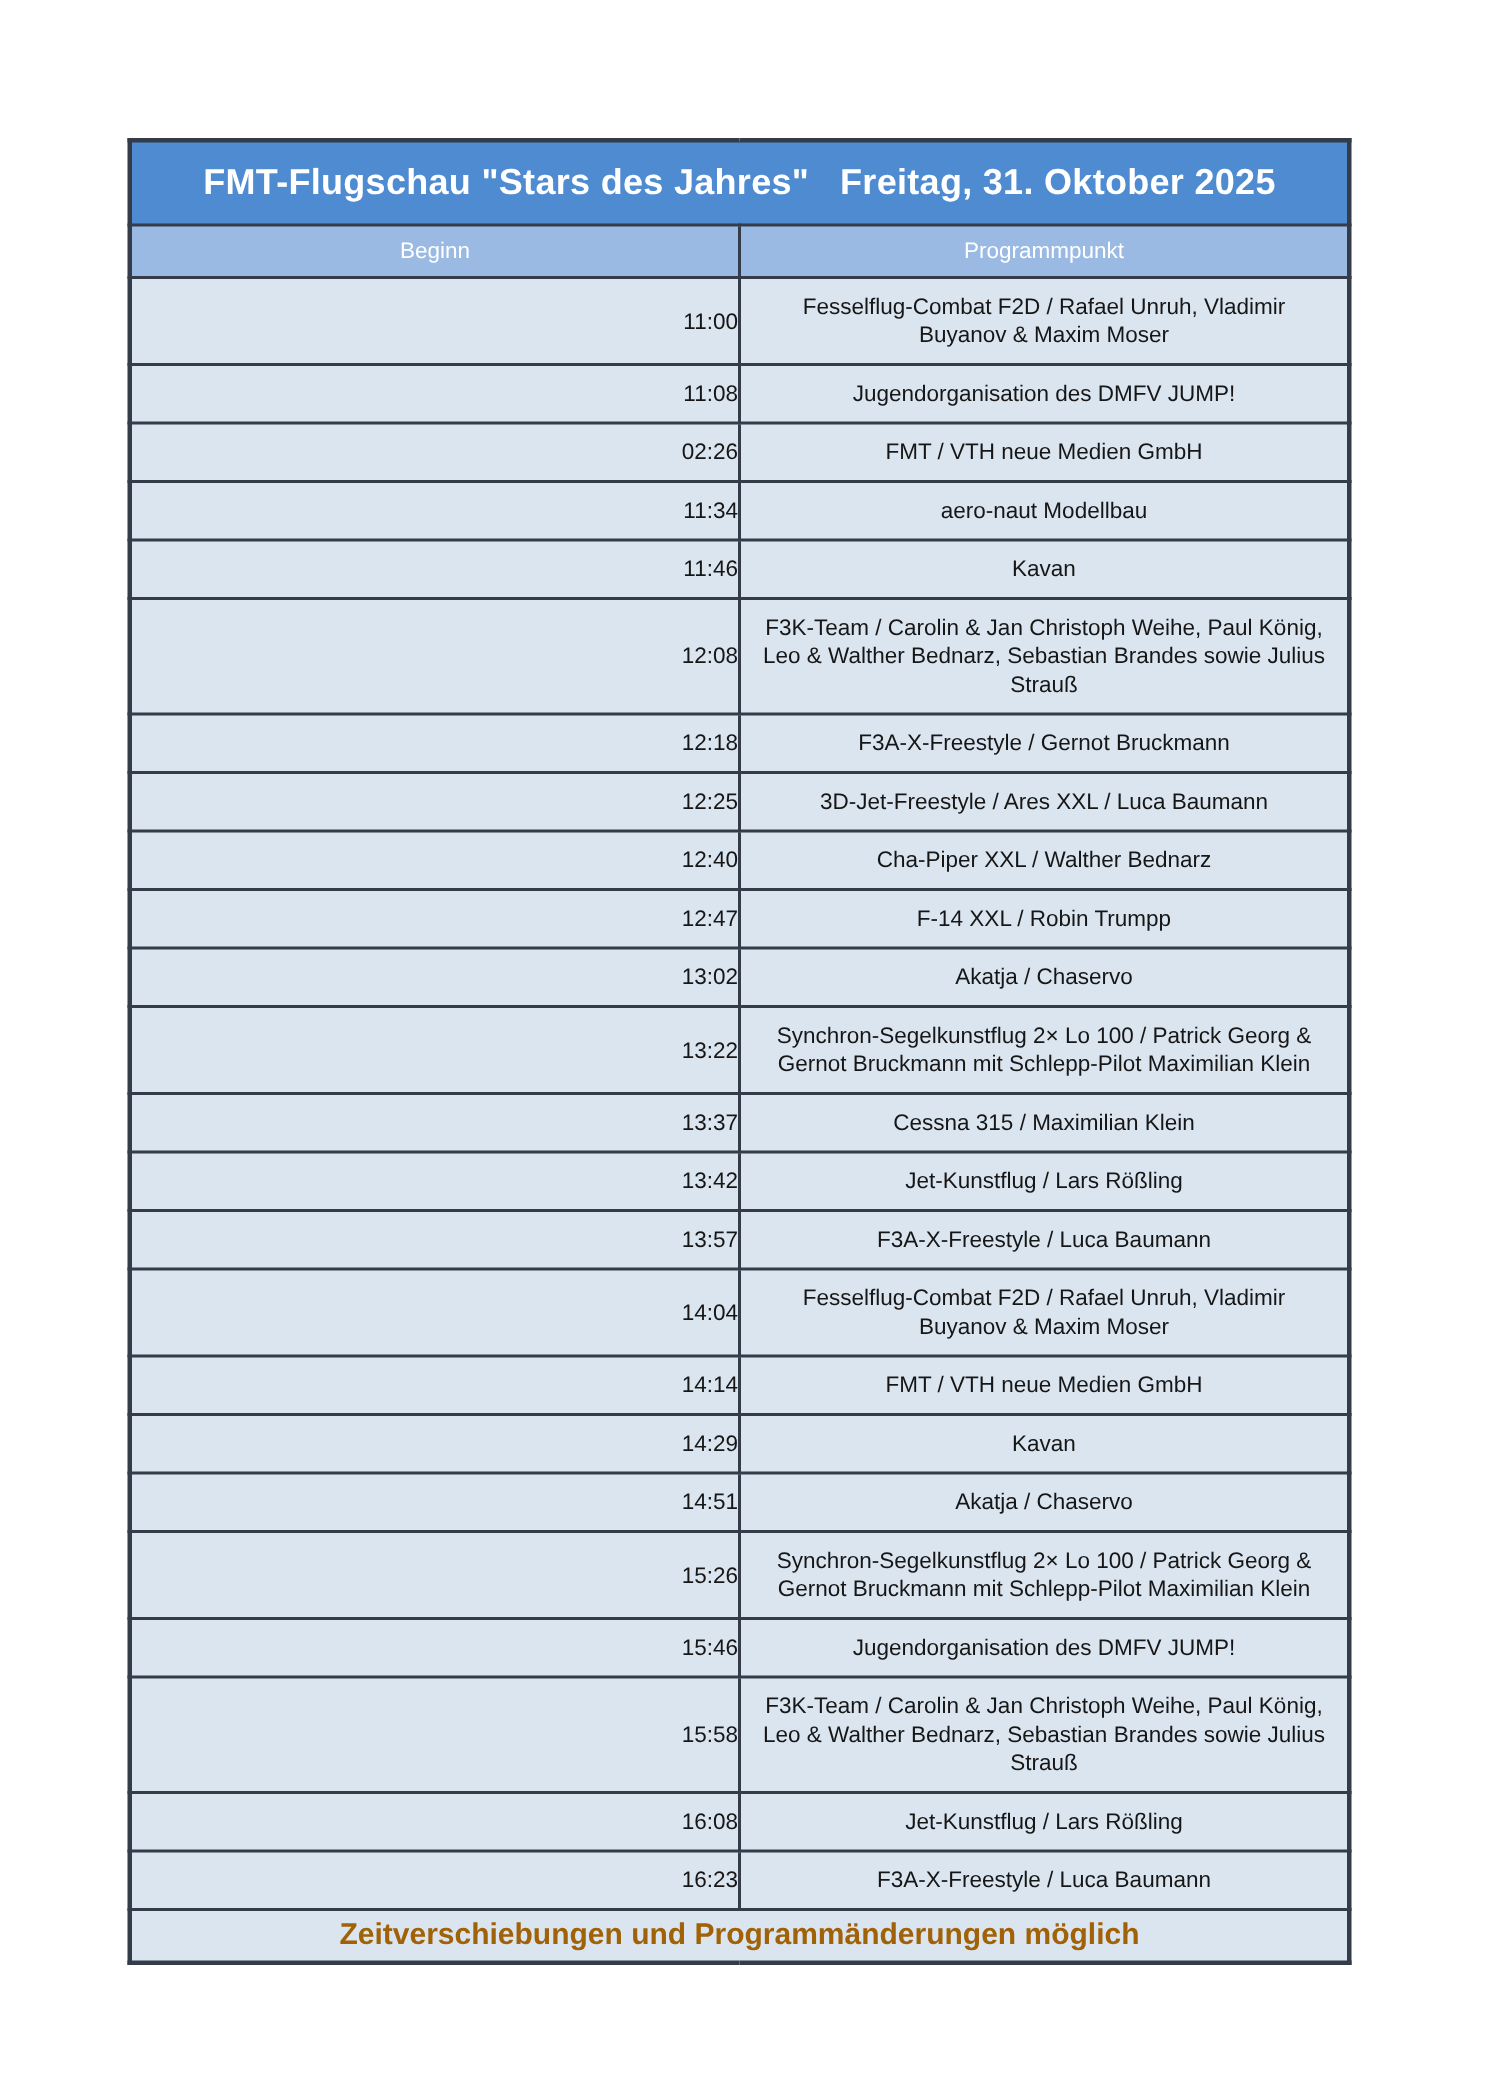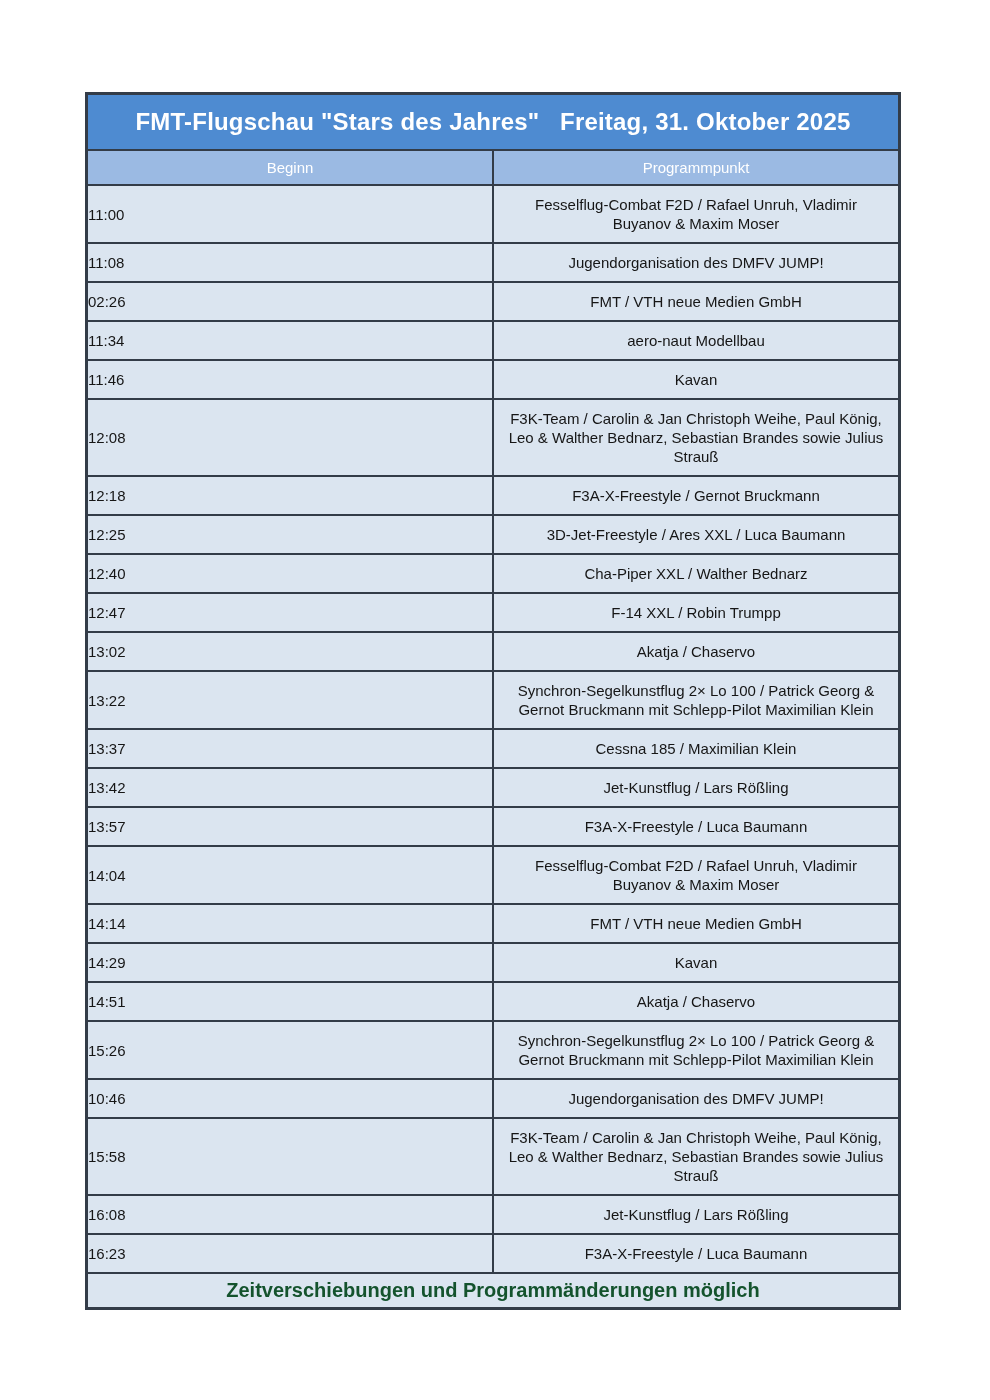--- a/index.html
+++ b/index.html
@@ -45,37 +45,37 @@
     font-weight: normal;
     text-align: center;
     height: 33px;
     padding: 0;
   }
   th.time-col { width: 102px; }
   td.time {
     background: #dbe5f0;
     color: #161616;
     font-size: 15px;
-    text-align: left;
+    text-align: right;
     vertical-align: middle;
     padding: 0;
   }
   td.program {
     background: #dbe5f0;
     color: #161616;
     font-size: 15px;
     text-align: center;
     vertical-align: middle;
     padding: 9px 14px;
     line-height: 19px;
     margin-top: 20px;
   }
   td.footer-cell {
     background: #dbe5f0;
-    color: #14532d;
+    color: #a16207;
     font-size: 20px;
     font-weight: bold;
     text-align: center;
     height: 33px;
     padding: 0;
   }
 </style>
 </head>
 <body>
 
@@ -134,21 +134,21 @@
         <tr>
           <td class="time">13:02</td>
           <td class="program">Akatja / Chaservo</td>
         </tr>
         <tr>
           <td class="time">13:22</td>
           <td class="program">Synchron-Segelkunstflug 2× Lo 100 / Patrick Georg &amp; Gernot Bruckmann mit Schlepp-Pilot Maximilian Klein</td>
         </tr>
         <tr>
           <td class="time">13:37</td>
-          <td class="program">Cessna 185 / Maximilian Klein</td>
+          <td class="program">Cessna 315 / Maximilian Klein</td>
         </tr>
         <tr>
           <td class="time">13:42</td>
           <td class="program">Jet-Kunstflug / Lars Rößling</td>
         </tr>
         <tr>
           <td class="time">13:57</td>
           <td class="program">F3A-X-Freestyle / Luca Baumann</td>
         </tr>
         <tr>
@@ -165,21 +165,21 @@
         </tr>
         <tr>
           <td class="time">14:51</td>
           <td class="program">Akatja / Chaservo</td>
         </tr>
         <tr>
           <td class="time">15:26</td>
           <td class="program">Synchron-Segelkunstflug 2× Lo 100 / Patrick Georg &amp; Gernot Bruckmann mit Schlepp-Pilot Maximilian Klein</td>
         </tr>
         <tr>
-          <td class="time">10:46</td>
+          <td class="time">15:46</td>
           <td class="program">Jugendorganisation des DMFV JUMP!</td>
         </tr>
         <tr>
           <td class="time">15:58</td>
           <td class="program">F3K-Team / Carolin &amp; Jan Christoph Weihe, Paul König, Leo &amp; Walther Bednarz, Sebastian Brandes sowie Julius Strauß</td>
         </tr>
         <tr>
           <td class="time">16:08</td>
           <td class="program">Jet-Kunstflug / Lars Rößling</td>
         </tr>

